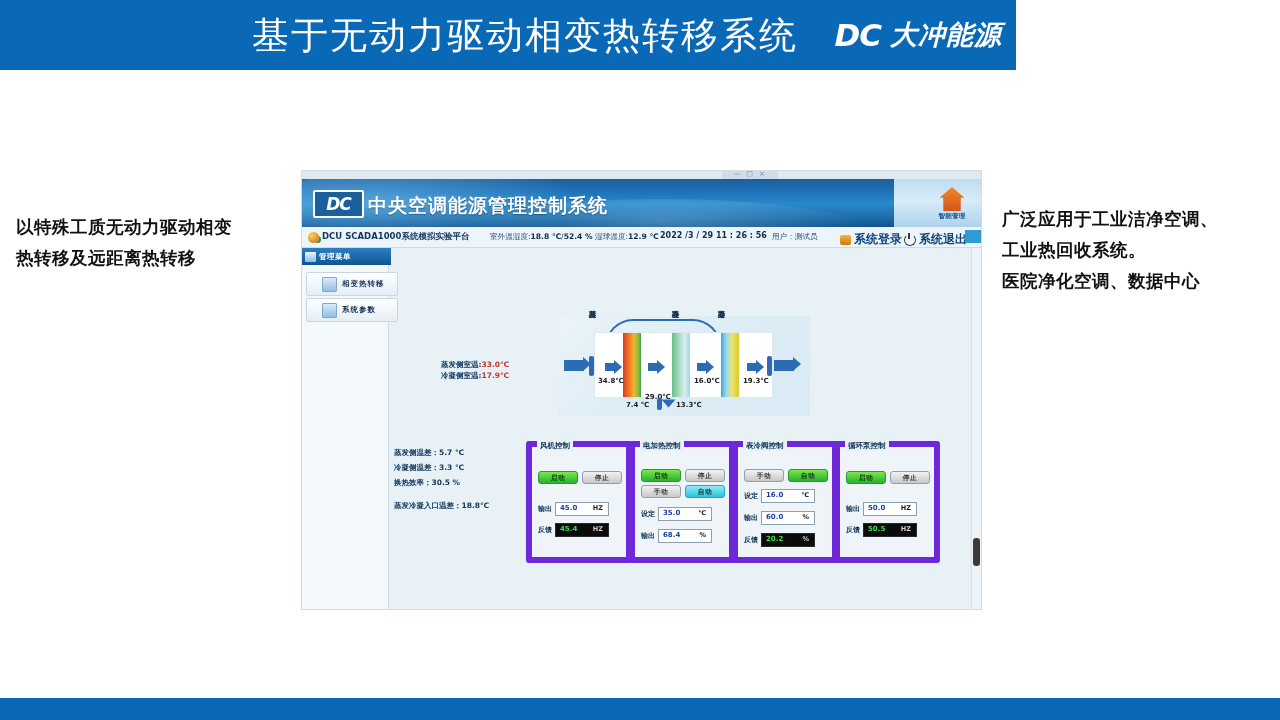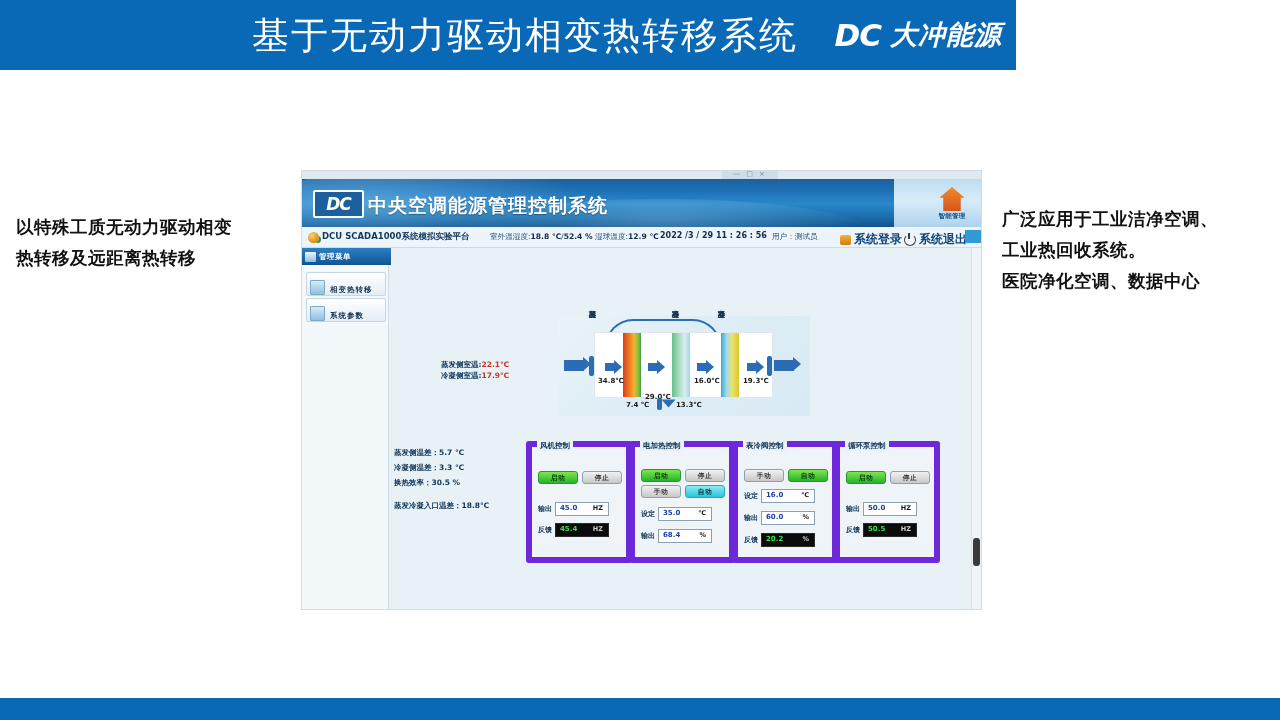--- a/index.html
+++ b/index.html
@@ -65,22 +65,22 @@
   .ic-power{width:10px;height:10px;border:1.6px solid #3d3d3d;border-radius:50%;border-top-color:transparent;position:relative;}
   .ic-power:after{content:"";position:absolute;left:3.2px;top:-2px;width:1.6px;height:6px;background:#3d3d3d;}
   .sb-blue{position:absolute;left:663px;top:3px;width:16px;height:13px;background:#2f9ad6;}
 
   
   .menu{position:absolute;left:0;top:77px;width:86px;height:361px;background:#f3f8fb;border-right:1px solid #cfdde7;}
   .menu-head{position:absolute;left:0;top:0;width:86px;height:17px;
     background:linear-gradient(180deg,#2b7fc4,#11548f);display:flex;align-items:center;padding-left:3px;gap:3px;}
   .menu-head-ic{width:11px;height:10px;background:linear-gradient(180deg,#e9f4fc,#8dbfe2);border-radius:1px;}
   .menu-head-tx{color:#ffffff;font-size:7.5px;font-weight:bold;letter-spacing:.5px;}
-  .menu-item{position:absolute;left:4px;width:78px;height:22px;display:flex;align-items:flex-end;gap:5px;
-    border:1px solid #c6d7e4;background:linear-gradient(180deg,#ffffff,#e4eef6);border-radius:2px;}
+  .menu-item{position:absolute;left:4px;width:78px;height:22px;display:flex;align-items:center;gap:5px;
+    border:1px solid #c6d7e4;background:linear-gradient(180deg,#ffffff,#e4eef6);border-radius:2px;padding-left:12px;}
   .menu-item-ic{margin-left:3px;width:13px;height:13px;background:linear-gradient(180deg,#d8ebf9,#90c0e2);
     border:1px solid #7fa9c9;border-radius:1px;}
   .menu-item-tx{font-size:7.5px;font-weight:bold;color:#15324f;letter-spacing:1px;}
 
   
   .diagram{position:absolute;left:256px;top:145px;width:252px;height:100px;
     background:linear-gradient(135deg,#eaf3f8 0%,#dfeef6 40%,#d8eaf4 100%);}
   .unit-box{position:absolute;left:36px;top:16px;width:177px;height:64px;background:#ffffff;border:1px solid #dfe7ec;}
   .coil{position:absolute;top:0;width:18px;height:64px;}
   .coil-evap{left:28px;background:linear-gradient(90deg,#e03a1e 0%,#ef7b23 35%,#f3b52c 62%,#7fc042 86%,#3f9e4e 100%);}
@@ -200,21 +200,21 @@
       <div class="menu-item-tx">相变热转移</div>
     </div>
     <div class="menu-item" style="top:50px;">
       <div class="menu-item-ic"></div>
       <div class="menu-item-tx">系统参数</div>
     </div>
   </div>
 
   <div class="room-temps">
     <div>
-      <span>蒸发侧室温:</span><b>22.1℃</b>
+      <span>蒸发侧室温:</span><b>33.0℃</b>
     </div>
     <div>
       <span>冷凝侧室温:</span><b>17.9℃</b>
     </div>
   </div>
 
   <div class="diagram">
     <div class="coil-lbl" style="left:29px;top:-12px;">蒸发器</div>
     <div class="coil-lbl" style="left:112px;top:-12px;">表冷器</div>
     <div class="coil-lbl" style="left:158px;top:-12px;">冷凝器</div>

